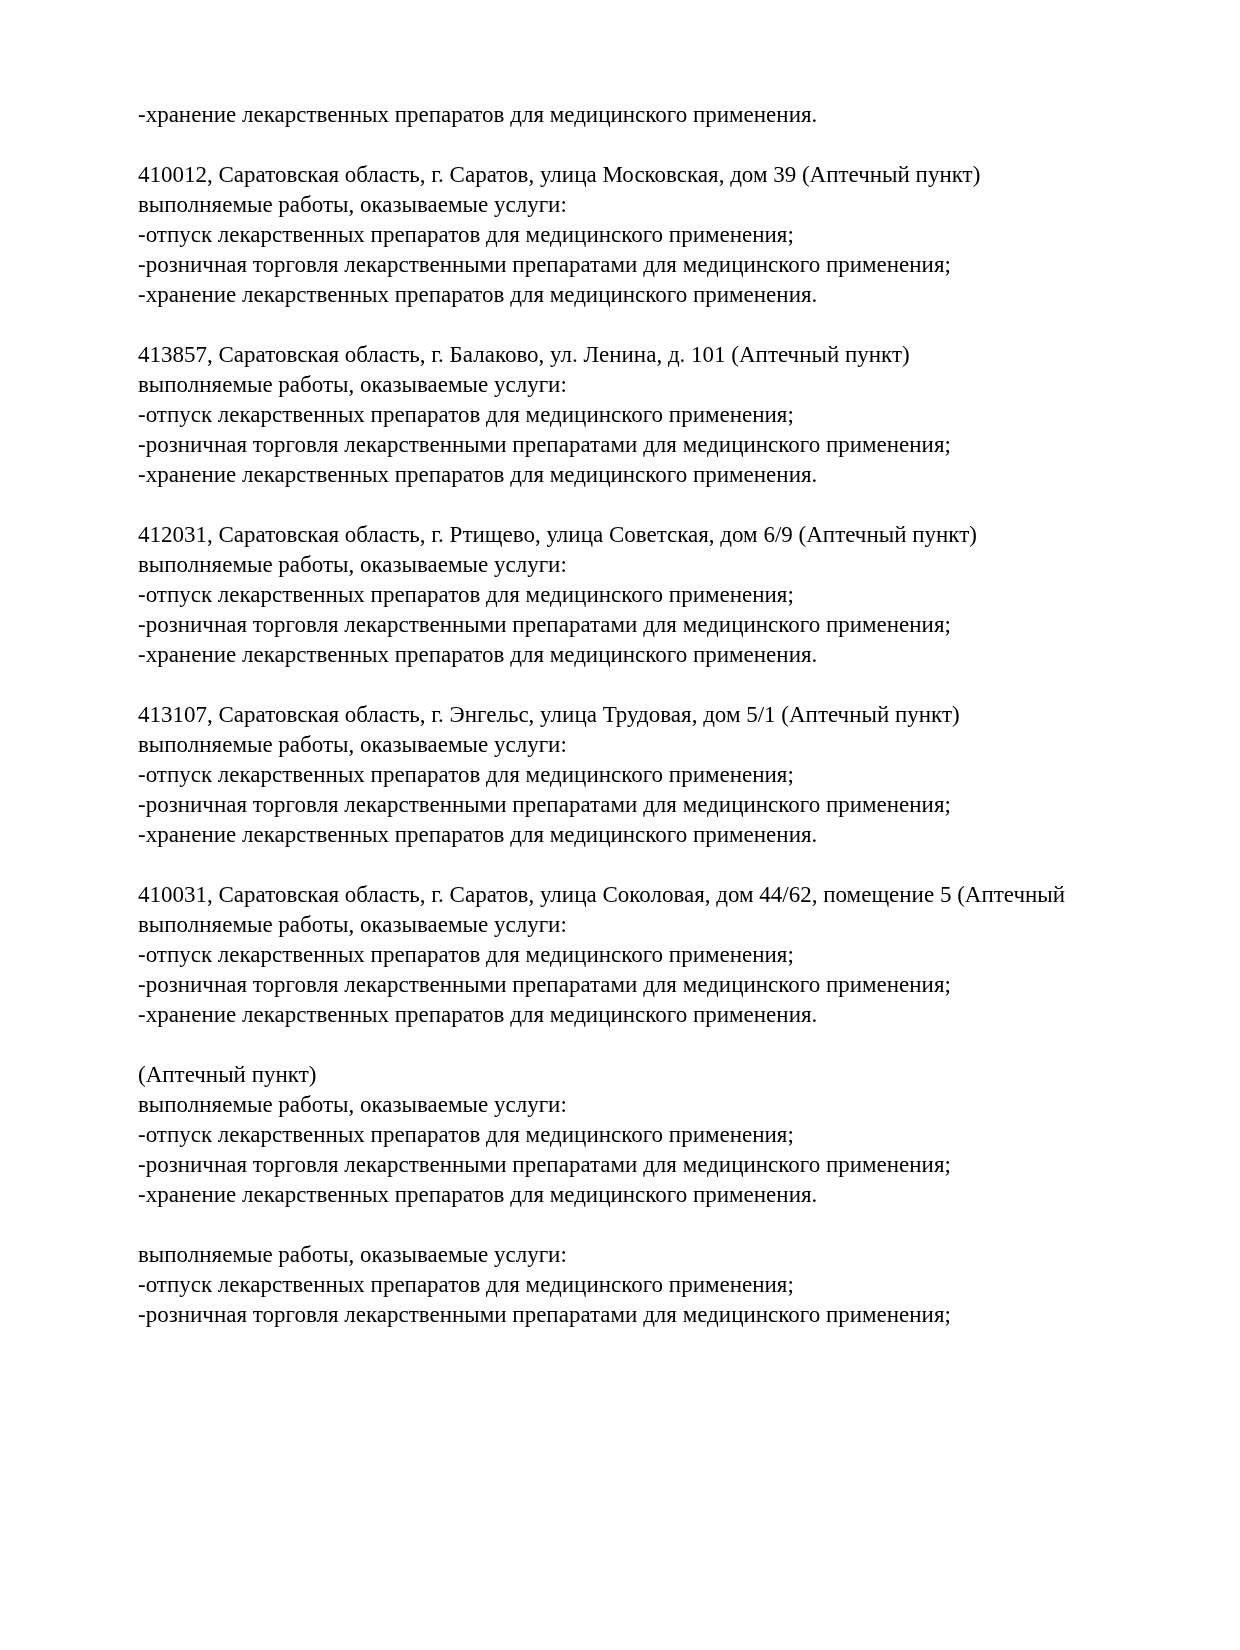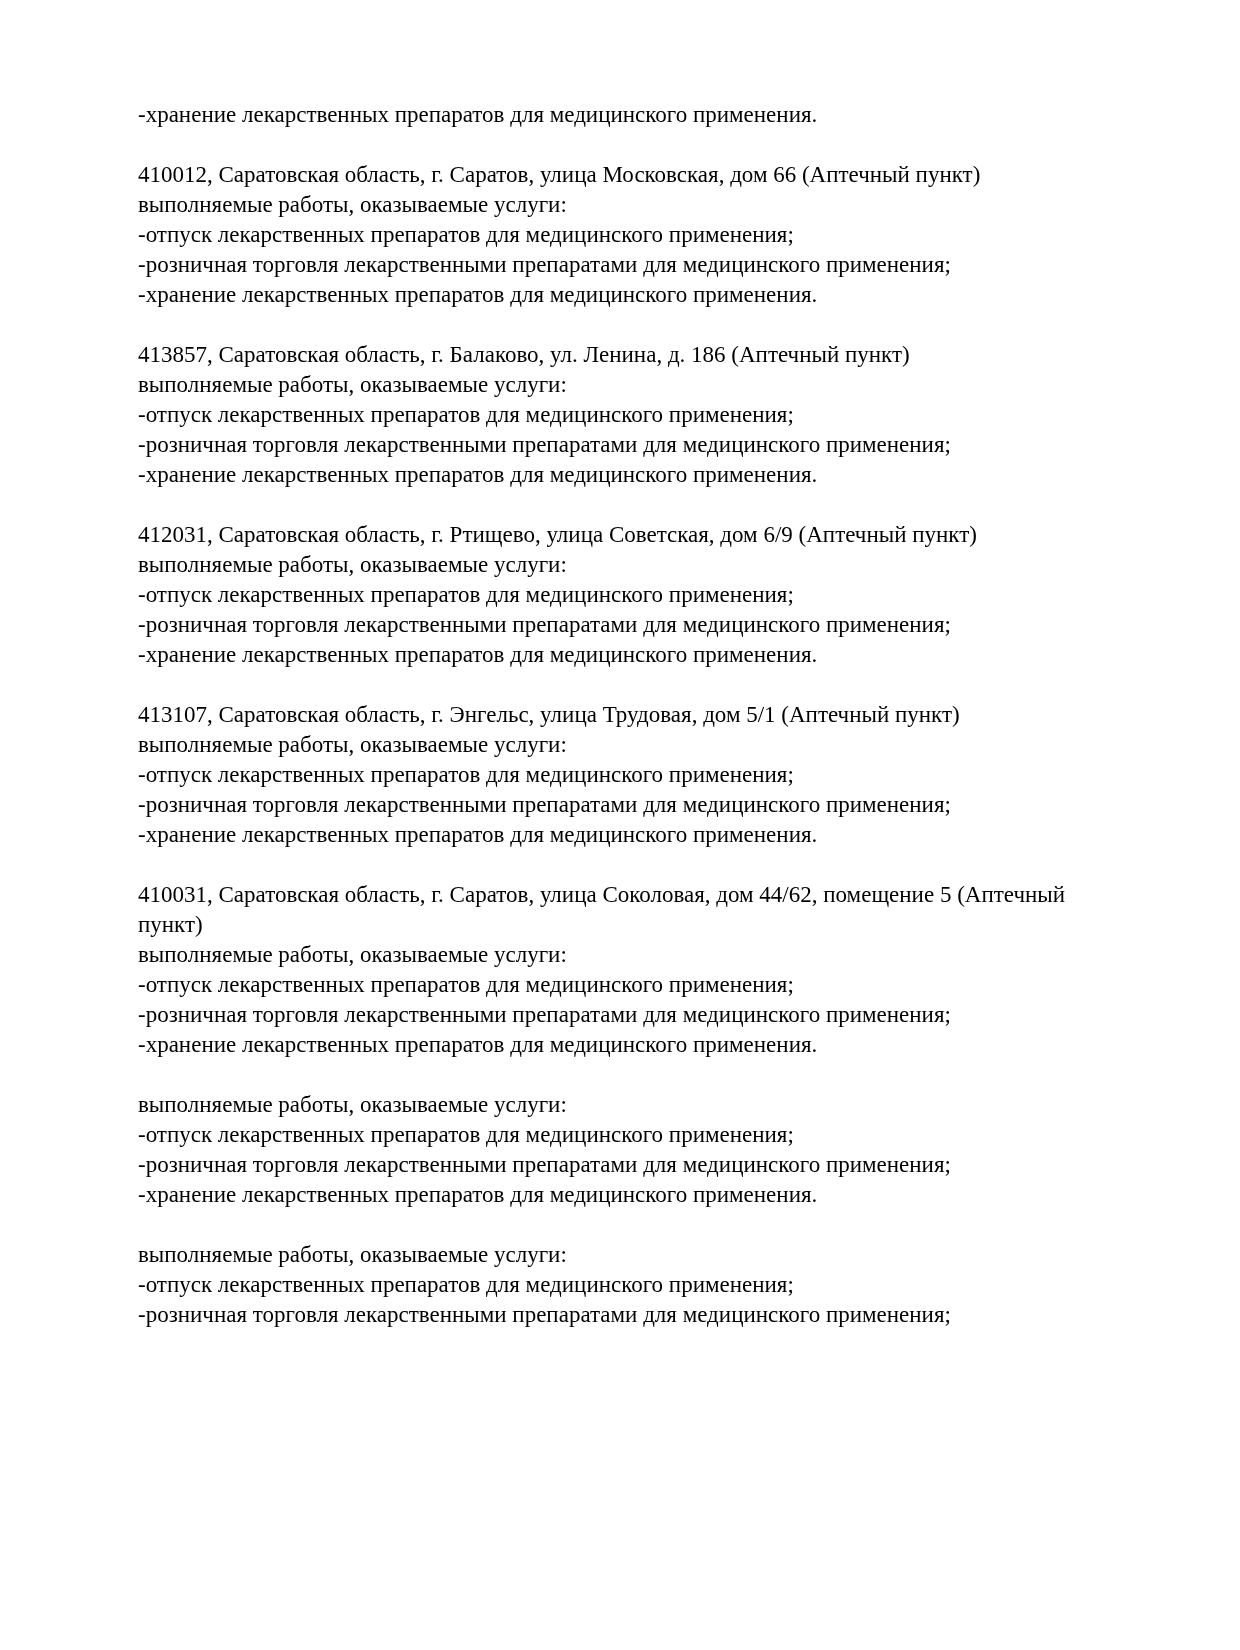--- a/index.html
+++ b/index.html
@@ -30,29 +30,29 @@
   }
 </style>
 </head>
 <body>
 
 <div class="doc">
 
   <p class="line">-хранение лекарственных препаратов для медицинского применения.</p>
 
   <div class="entry">
-    <p class="line">410012, Саратовская область, г. Саратов, улица Московская, дом 66 (Аптечный пункт)</p>
+    <p class="line">410012, Саратовская область, г. Саратов, улица Московская, дом 39 (Аптечный пункт)</p>
     <p class="line">выполняемые работы, оказываемые услуги:</p>
     <p class="line">-отпуск лекарственных препаратов для медицинского применения;</p>
     <p class="line">-розничная торговля лекарственными препаратами для медицинского применения;</p>
     <p class="line">-хранение лекарственных препаратов для медицинского применения.</p>
   </div>
 
   <div class="entry">
-    <p class="line">413857, Саратовская область, г. Балаково, ул. Ленина, д. 186 (Аптечный пункт)</p>
+    <p class="line">413857, Саратовская область, г. Балаково, ул. Ленина, д. 101 (Аптечный пункт)</p>
     <p class="line">выполняемые работы, оказываемые услуги:</p>
     <p class="line">-отпуск лекарственных препаратов для медицинского применения;</p>
     <p class="line">-розничная торговля лекарственными препаратами для медицинского применения;</p>
     <p class="line">-хранение лекарственных препаратов для медицинского применения.</p>
   </div>
 
   <div class="entry">
     <p class="line">412031, Саратовская область, г. Ртищево, улица Советская, дом 6/9 (Аптечный пункт)</p>
     <p class="line">выполняемые работы, оказываемые услуги:</p>
     <p class="line">-отпуск лекарственных препаратов для медицинского применения;</p>
@@ -63,28 +63,28 @@
   <div class="entry">
     <p class="line">413107, Саратовская область, г. Энгельс, улица Трудовая, дом 5/1 (Аптечный пункт)</p>
     <p class="line">выполняемые работы, оказываемые услуги:</p>
     <p class="line">-отпуск лекарственных препаратов для медицинского применения;</p>
     <p class="line">-розничная торговля лекарственными препаратами для медицинского применения;</p>
     <p class="line">-хранение лекарственных препаратов для медицинского применения.</p>
   </div>
 
   <div class="entry">
     <p class="line">410031, Саратовская область, г. Саратов, улица Соколовая, дом 44/62, помещение 5 (Аптечный</p>
-    <p class="line">пункт)</p>
     <p class="line">выполняемые работы, оказываемые услуги:</p>
     <p class="line">-отпуск лекарственных препаратов для медицинского применения;</p>
     <p class="line">-розничная торговля лекарственными препаратами для медицинского применения;</p>
     <p class="line">-хранение лекарственных препаратов для медицинского применения.</p>
   </div>
 
   <div class="entry">
+    <p class="line">(Аптечный пункт)</p>
     <p class="line">выполняемые работы, оказываемые услуги:</p>
     <p class="line">-отпуск лекарственных препаратов для медицинского применения;</p>
     <p class="line">-розничная торговля лекарственными препаратами для медицинского применения;</p>
     <p class="line">-хранение лекарственных препаратов для медицинского применения.</p>
   </div>
 
   <div class="entry">
     <p class="line">выполняемые работы, оказываемые услуги:</p>
     <p class="line">-отпуск лекарственных препаратов для медицинского применения;</p>
     <p class="line">-розничная торговля лекарственными препаратами для медицинского применения;</p>

